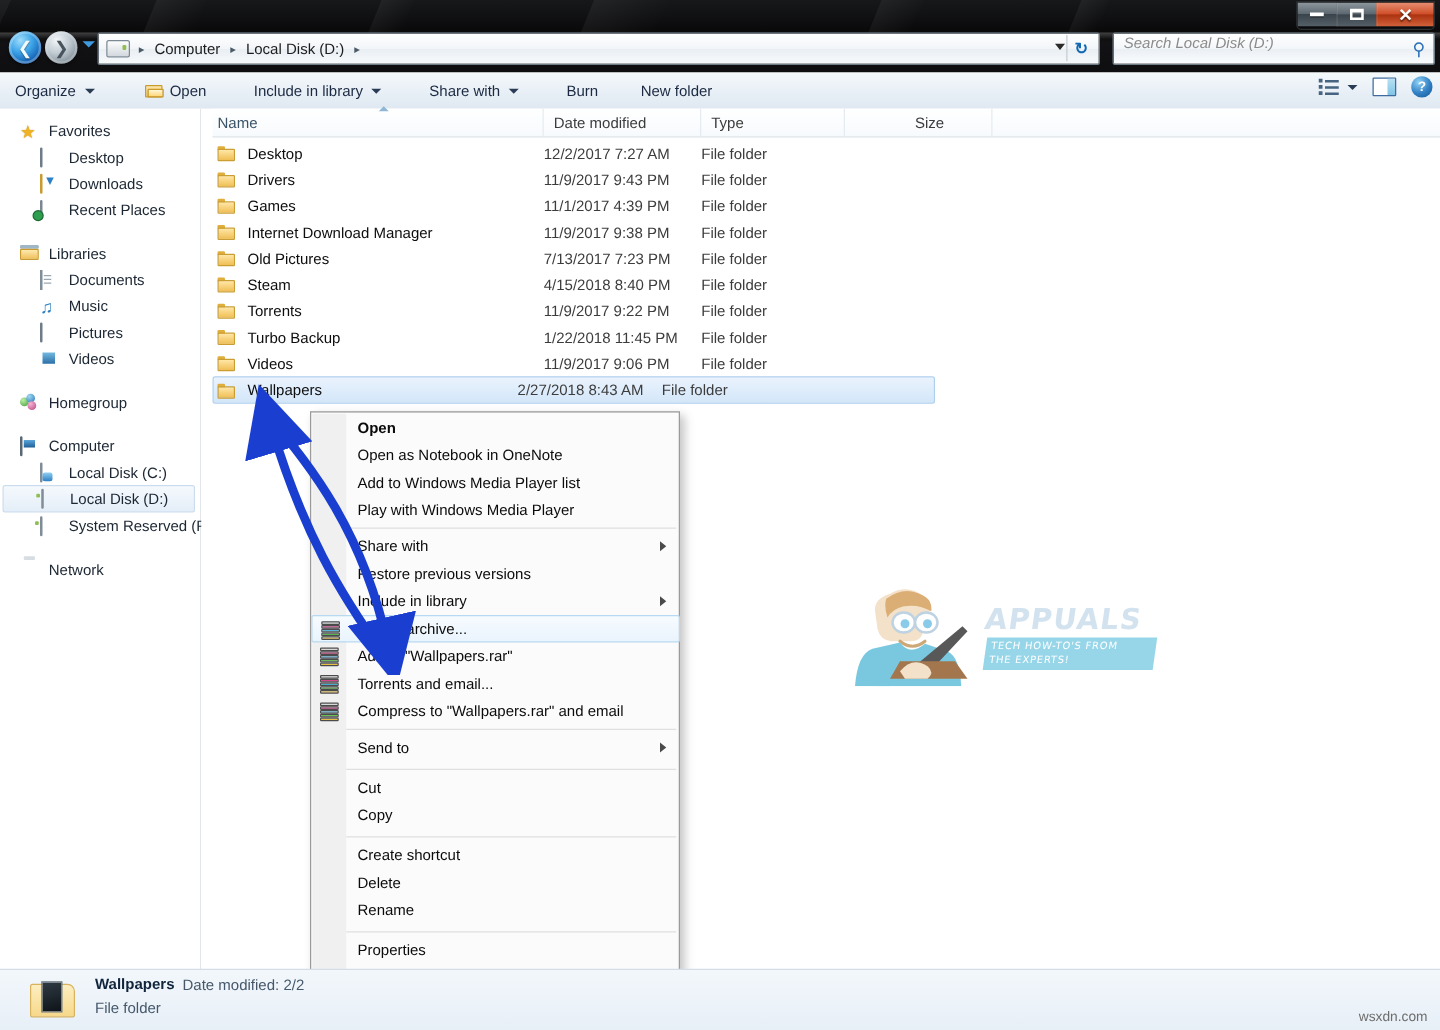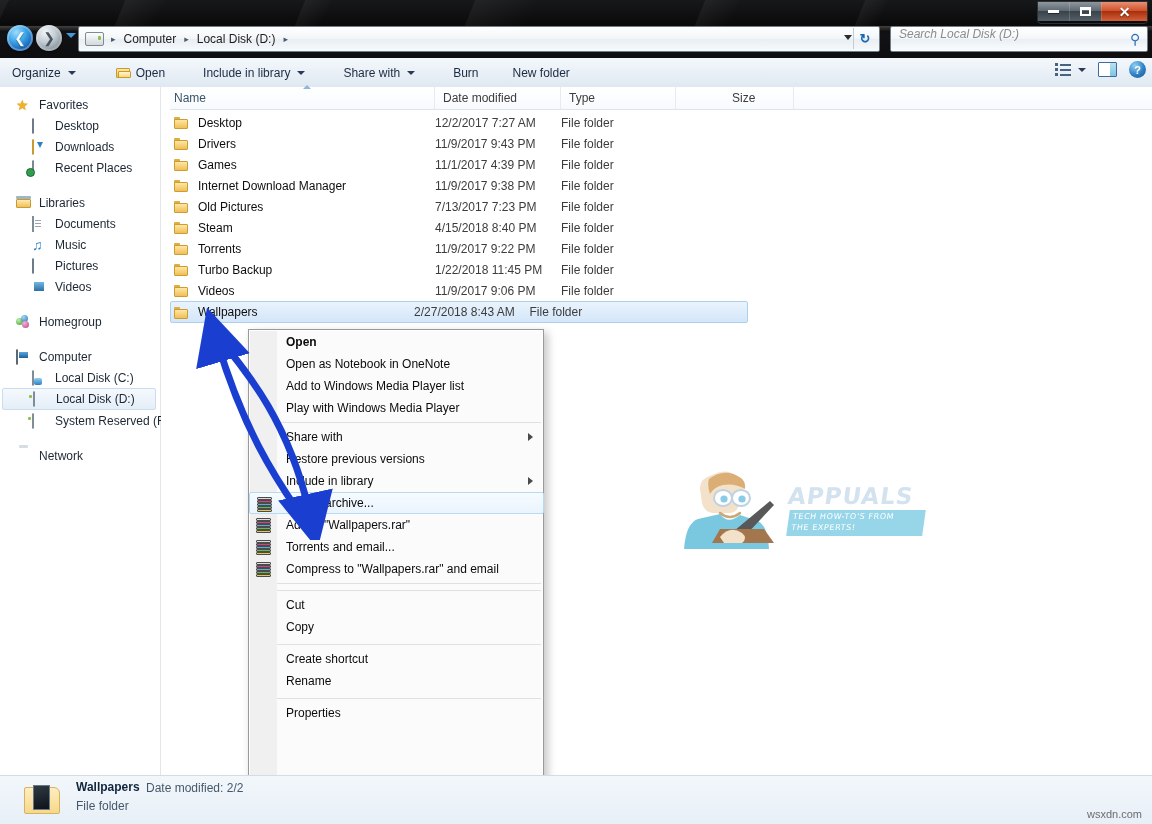--- a/index.html
+++ b/index.html
@@ -591,34 +591,41 @@
             <i></i>
             <i></i>
             <i></i>
             <i></i>
           </span>
         <span>Compress to "Wallpapers.rar" and email</span>
       </div>
 
       <div class="sep"></div>
 
+      <div class="mi" style="margin-top:3px">
+          <span>Send to</span>
+          <span class="sub"></span>
+        </div>
 
       <div class="sep" style="margin-top:6px"></div>
 
       <div class="mi" style="margin-top:3px">
           <span>Cut</span>
         </div>
       <div class="mi">
           <span>Copy</span>
         </div>
 
       <div class="sep" style="margin-top:6px"></div>
 
       <div class="mi" style="margin-top:3px">
           <span>Create shortcut</span>
+        </div>
+      <div class="mi">
+          <span>Delete</span>
         </div>
       <div class="mi">
           <span>Rename</span>
         </div>
 
       <div class="sep" style="margin-top:6px"></div>
 
       <div class="mi" style="margin-top:3px">
           <span>Properties</span>
         </div>

